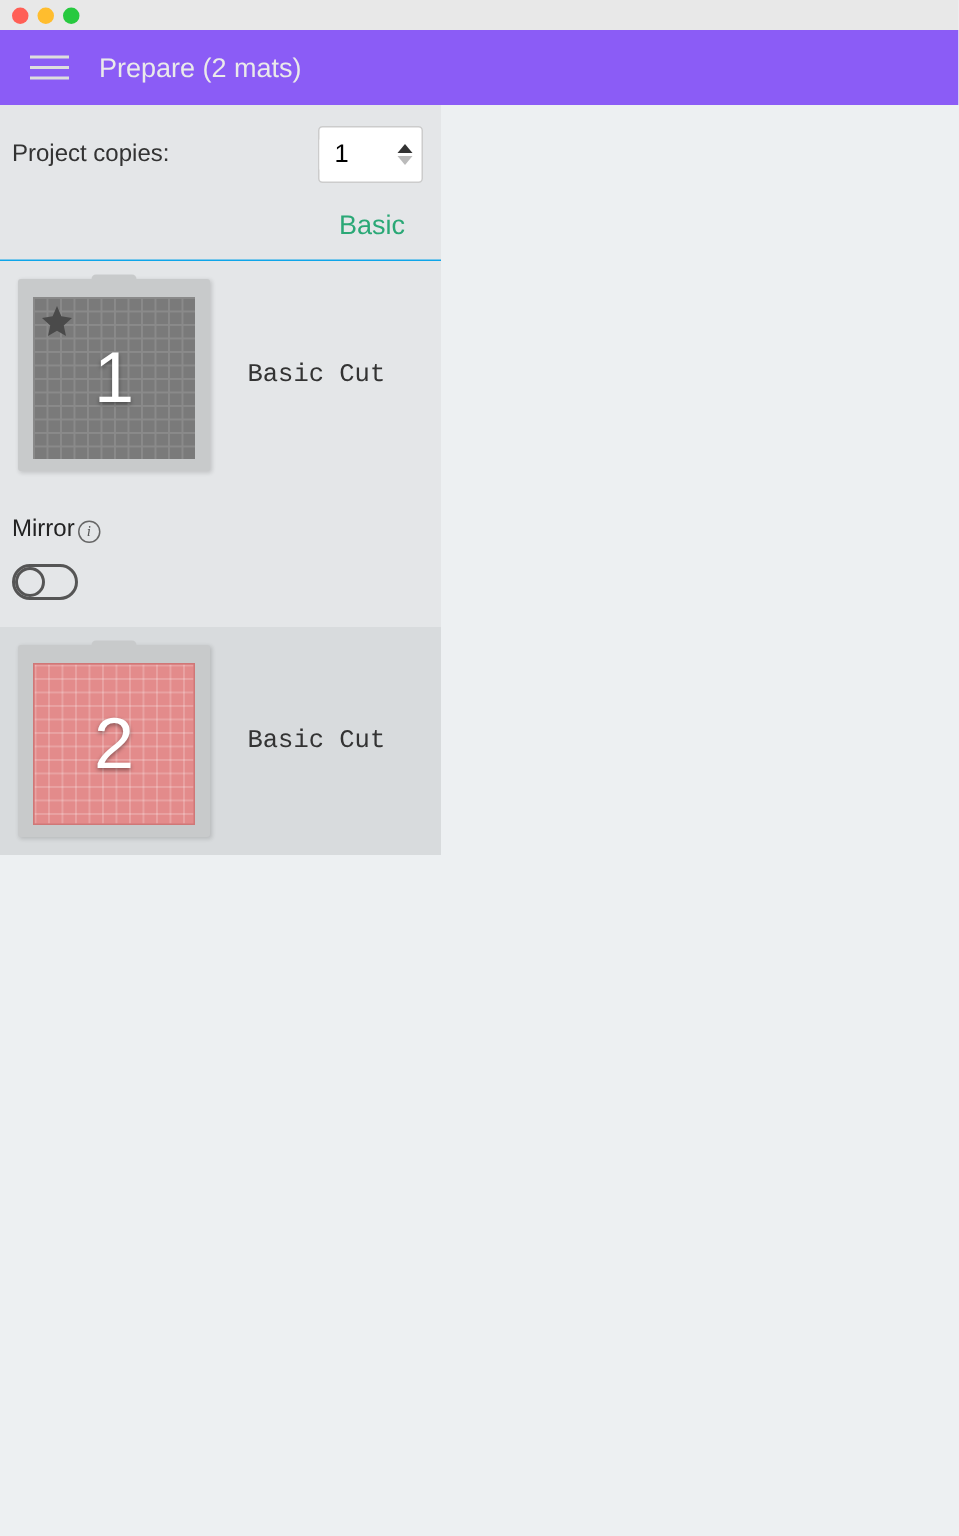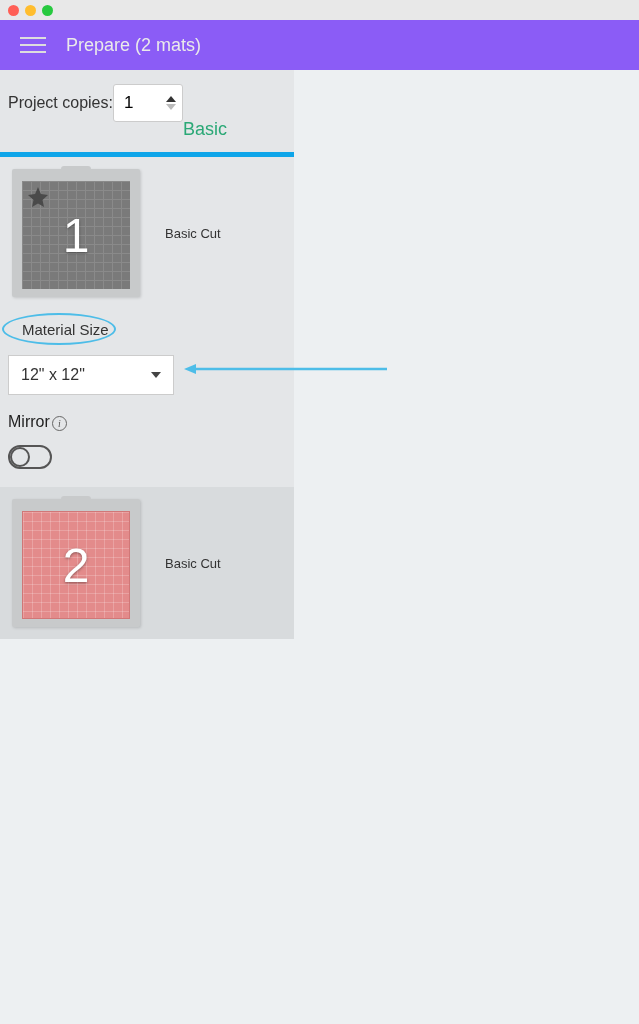--- a/index.html
+++ b/index.html
@@ -59,22 +59,22 @@
     }
     
     .sidebar {
       width: 294px;
       background: #e4e6e8;
     }
     
     .project-copies {
       padding: 14px 12px 12px 8px;
       display: flex;
-      flex-direction: row;
-      border-bottom: 5px solid #0ea5e9;
+      flex-direction: column;
+      border-bottom: 1px solid #0ea5e9;
     }
     .pc-row {
       display: flex;
       align-items: center;
       justify-content: space-between;
       margin-bottom: 18px;
     }
     .pc-label {
       font-size: 16px;
       color: #333;
@@ -173,22 +173,23 @@
       width: 24px;
       height: 24px;
     }
     .mat-number {
       font-size: 48px;
       color: #fff;
       font-weight: 300;
       text-shadow: 0 1px 3px rgba(0,0,0,0.4);
     }
     .mat-label {
-      font-size: 13px;
+      font-size: 17px;
       color: #333;
+      font-family: Liberation Mono, monospace;
     }
     
     .material-size {
       padding: 8px 8px 0 8px;
       position: relative;
     }
     .ms-label-wrap {
       position: relative;
       display: inline-block;
       padding: 4px 14px;
@@ -326,34 +327,20 @@
       <div class="mat-grid mat-grid-1">
         <svg class="star-icon" viewBox="0 0 24 24">
           <path fill="#4a4a4a" d="M12 2l2.9 6.9L22 10l-5.5 5 1.5 7-6-3.5L6 22l1.5-7L2 10l7.1-1.1z"></path>
         </svg>
         <span class="mat-number">1</span>
       </div>
     </div>
     <span class="mat-label">Basic Cut</span>
   </div>
 
-  <div class="material-size">
-    <div class="ms-label-wrap">
-      <div class="ms-circle"></div>
-      <span class="ms-label">Material Size</span>
-    </div>
-    <div class="ms-dropdown">
-      <span class="ms-value">12" x 12"</span>
-      <div class="dropdown-caret"></div>
-    </div>
-    <svg class="arrow-annotation" width="210" height="20" viewBox="0 0 210 20">
-      <line x1="10" y1="10" x2="205" y2="10" stroke="#4dbde8" stroke-width="2.5"></line>
-      <polygon points="2,10 14,5 14,15" fill="#4dbde8"></polygon>
-    </svg>
-  </div>
 
   <div class="mirror">
     <div class="mirror-label-row">
       <span class="mirror-label">Mirror</span>
       <span class="info-icon">i</span>
     </div>
     <div class="toggle">
       <div class="toggle-knob"></div>
     </div>
   </div>

